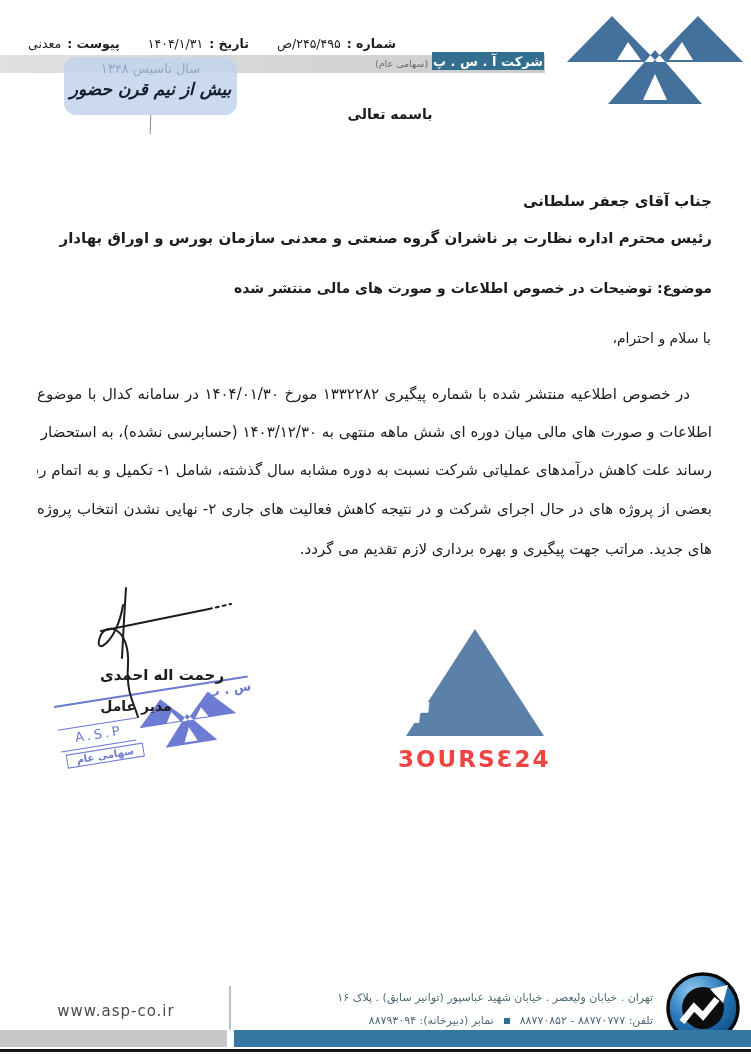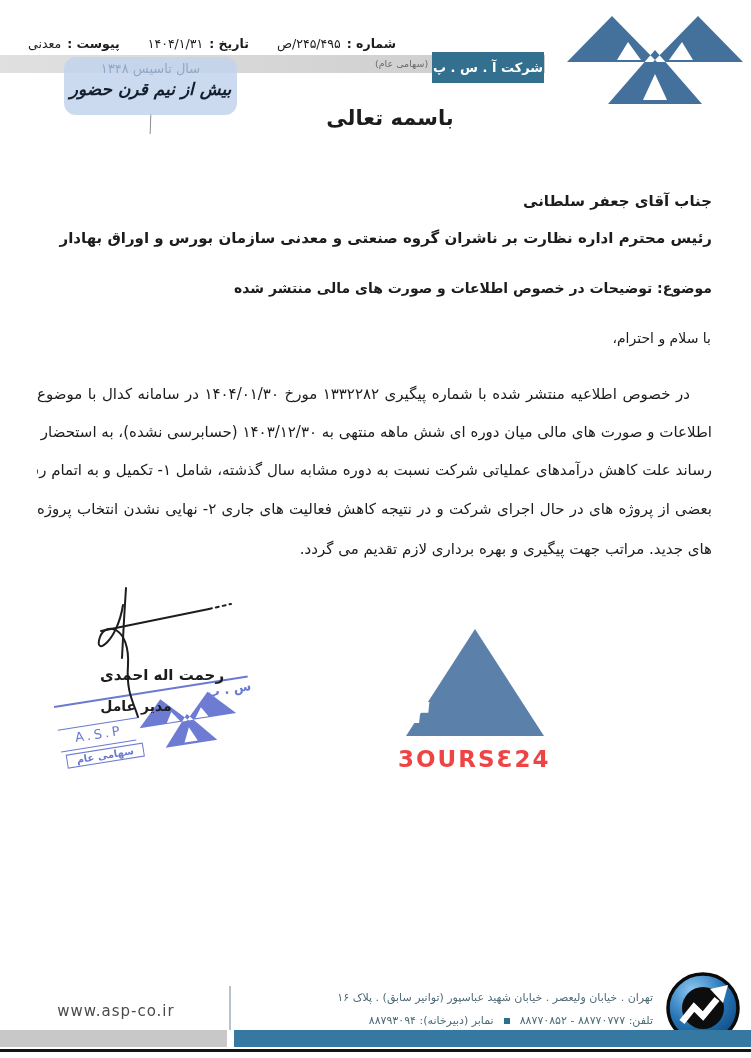--- a/index.html
+++ b/index.html
@@ -9,34 +9,34 @@
   }
   .abs{position:absolute;}
 
   
   .ref-row{top:36px;left:28px;width:368px;display:flex;justify-content:space-between;
     font-size:12.5px;white-space:nowrap;}
   .ref-pair{display:flex;gap:6px;}
   .ref-label{font-weight:bold;}
   .gray-band{top:55px;left:0;width:545px;height:18px;
     background:linear-gradient(to left,#cccccc,#e0e0e0);}
-  .company-box{top:52px;left:432px;width:112px;height:31px;background:#33708f;
+  .company-box{top:52px;left:432px;width:112px;height:18px;background:#33708f;
     display:flex;align-items:center;justify-content:center;
     color:#ffffff;font-size:13px;font-weight:bold;}
   .company-type{top:58px;left:375px;font-size:9.5px;color:#6b6b6b;}
   .logo-wrap{top:12px;left:565px;width:180px;height:95px;}
 
   .anniv-stamp{top:57px;left:64px;width:173px;height:58px;border-radius:12px;
     background:rgba(194,211,236,0.85);z-index:2;text-align:center;}
   .anniv-est{margin-top:4px;font-size:13px;letter-spacing:2.5px;color:#92a8c6;}
   .anniv-slogan{margin-top:3px;font-size:17px;font-weight:bold;font-style:italic;
     color:#141f2d;font-family:"DejaVu Serif","DejaVu Sans",serif;}
   .scan-line{top:113px;left:150px;width:1px;height:21px;background:#8d8d8d;transform:rotate(2deg);}
 
-  .basmala{top:106px;left:280px;width:220px;text-align:center;font-weight:bold;font-size:21px;}
+  .basmala{top:106px;left:280px;width:220px;text-align:center;font-weight:bold;font-size:14px;}
 
   
   .recipient-name{top:192px;right:39px;font-weight:bold;font-size:15px;white-space:nowrap;}
   .recipient-title{top:229px;right:39px;font-weight:bold;font-size:15px;white-space:nowrap;}
   .subject{top:280px;right:39px;font-weight:bold;font-size:14px;white-space:nowrap;}
   .greeting{top:330px;right:40px;font-size:14px;}
   .body-line{right:39px;left:37px;font-size:15px;height:24px;overflow:hidden;
     text-align:justify;text-align-last:justify;white-space:nowrap;}
   .bl1{top:385px;padding-right:22px;}
   .bl2{top:423px;}

